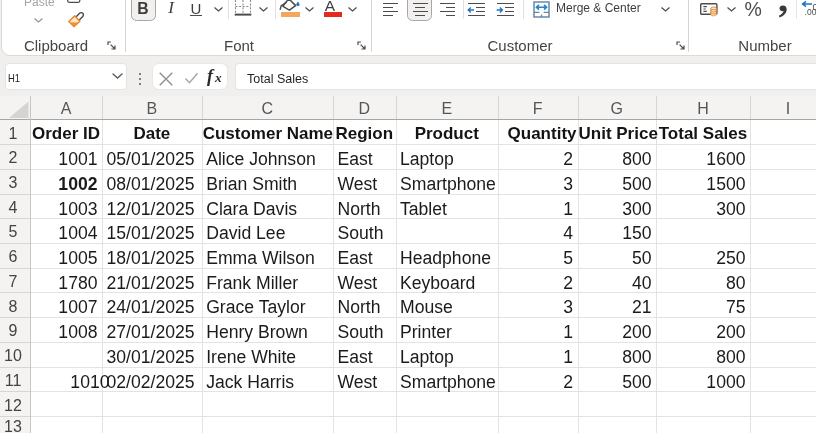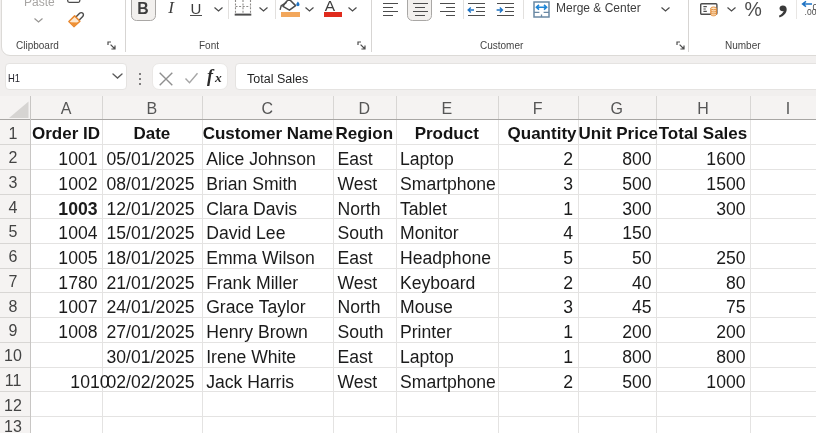--- a/index.html
+++ b/index.html
@@ -4,22 +4,22 @@
 * { margin:0; padding:0; box-sizing:border-box; }
 html,body { width:816px; height:433px; overflow:hidden; background:#fff;
   font-family:"Liberation Sans", sans-serif; }
 #stage { position:relative; width:816px; height:433px; overflow:hidden; }
 .abs { position:absolute; }
 
 #ribbon { position:absolute; left:0; top:0; width:816px; height:57px; background:#f1efee; }
 #ribboncard { position:absolute; left:1px; top:-10px; width:825px; height:66px; background:#fff;
   border:1px solid #dcdad7; border-radius:0 0 0 9px; }
 #ribbonitems { position:absolute; left:0; top:0; width:816px; height:57px; }
-.glabel { position:absolute; top:39px; height:14px; font-size:10px; color:#444;
-  line-height:14px; }
+.glabel { position:absolute; top:39px; height:14px; font-size:15px; color:#444;
+  text-align:center; line-height:14px; }
 
 #fbar { position:absolute; left:0; top:57px; width:816px; height:39px; background:#f1efee; }
 
 #grid { position:absolute; left:0; top:96px; width:816px; height:337px; background:#fff; }
 .colhdr { position:absolute; background:transparent; color:#565656; font-size:16px;
   text-align:center; }
 .corner { position:absolute; left:0; top:0; width:30px; height:23.4px; background:#f5f3f2; }
 .rowhdr { position:absolute; background:transparent; color:#434343; font-size:16px; text-align:center; }
 .cell { position:absolute; color:#1b1b1b; font-size:17.6px; white-space:nowrap;
   padding:0 4.5px; }
@@ -255,41 +255,40 @@
 <div class="cell hd" style="left:577.50px;top:26.40px;width:78.50px;height:24.72px;line-height:24.72px;text-align:center;">Unit Price</div>
 <div class="cell hd" style="left:656.00px;top:26.40px;width:94.00px;height:24.72px;line-height:24.72px;text-align:center;">Total Sales</div>
 <div class="cell" style="left:30.00px;top:51.12px;width:72.00px;height:24.72px;line-height:24.72px;text-align:right;">1001</div>
 <div class="cell" style="left:102.00px;top:51.12px;width:99.70px;height:24.72px;line-height:24.72px;text-align:left;">05/01/2025</div>
 <div class="cell" style="left:201.70px;top:51.12px;width:131.30px;height:24.72px;line-height:24.72px;text-align:left;">Alice Johnson</div>
 <div class="cell" style="left:333.00px;top:51.12px;width:62.50px;height:24.72px;line-height:24.72px;text-align:left;">East</div>
 <div class="cell" style="left:395.50px;top:51.12px;width:102.50px;height:24.72px;line-height:24.72px;text-align:left;">Laptop</div>
 <div class="cell" style="left:498.00px;top:51.12px;width:79.50px;height:24.72px;line-height:24.72px;text-align:right;">2</div>
 <div class="cell" style="left:577.50px;top:51.12px;width:78.50px;height:24.72px;line-height:24.72px;text-align:right;">800</div>
 <div class="cell" style="left:656.00px;top:51.12px;width:94.00px;height:24.72px;line-height:24.72px;text-align:right;">1600</div>
-<div class="cell" style="left:30.00px;top:75.84px;width:72.00px;height:24.72px;line-height:24.72px;text-align:right;">1002</div>
+<div class="cell" style="left:30.00px;top:75.84px;width:72.00px;height:24.72px;line-height:24.72px;text-align:right;font-weight:bold;">1002</div>
 <div class="cell" style="left:102.00px;top:75.84px;width:99.70px;height:24.72px;line-height:24.72px;text-align:left;">08/01/2025</div>
 <div class="cell" style="left:201.70px;top:75.84px;width:131.30px;height:24.72px;line-height:24.72px;text-align:left;">Brian Smith</div>
 <div class="cell" style="left:333.00px;top:75.84px;width:62.50px;height:24.72px;line-height:24.72px;text-align:left;">West</div>
 <div class="cell" style="left:395.50px;top:75.84px;width:102.50px;height:24.72px;line-height:24.72px;text-align:left;">Smartphone</div>
 <div class="cell" style="left:498.00px;top:75.84px;width:79.50px;height:24.72px;line-height:24.72px;text-align:right;">3</div>
 <div class="cell" style="left:577.50px;top:75.84px;width:78.50px;height:24.72px;line-height:24.72px;text-align:right;">500</div>
 <div class="cell" style="left:656.00px;top:75.84px;width:94.00px;height:24.72px;line-height:24.72px;text-align:right;">1500</div>
-<div class="cell" style="left:30.00px;top:100.56px;width:72.00px;height:24.72px;line-height:24.72px;text-align:right;font-weight:bold;">1003</div>
+<div class="cell" style="left:30.00px;top:100.56px;width:72.00px;height:24.72px;line-height:24.72px;text-align:right;">1003</div>
 <div class="cell" style="left:102.00px;top:100.56px;width:99.70px;height:24.72px;line-height:24.72px;text-align:left;">12/01/2025</div>
 <div class="cell" style="left:201.70px;top:100.56px;width:131.30px;height:24.72px;line-height:24.72px;text-align:left;">Clara Davis</div>
 <div class="cell" style="left:333.00px;top:100.56px;width:62.50px;height:24.72px;line-height:24.72px;text-align:left;">North</div>
 <div class="cell" style="left:395.50px;top:100.56px;width:102.50px;height:24.72px;line-height:24.72px;text-align:left;">Tablet</div>
 <div class="cell" style="left:498.00px;top:100.56px;width:79.50px;height:24.72px;line-height:24.72px;text-align:right;">1</div>
 <div class="cell" style="left:577.50px;top:100.56px;width:78.50px;height:24.72px;line-height:24.72px;text-align:right;">300</div>
 <div class="cell" style="left:656.00px;top:100.56px;width:94.00px;height:24.72px;line-height:24.72px;text-align:right;">300</div>
 <div class="cell" style="left:30.00px;top:125.28px;width:72.00px;height:24.72px;line-height:24.72px;text-align:right;">1004</div>
 <div class="cell" style="left:102.00px;top:125.28px;width:99.70px;height:24.72px;line-height:24.72px;text-align:left;">15/01/2025</div>
 <div class="cell" style="left:201.70px;top:125.28px;width:131.30px;height:24.72px;line-height:24.72px;text-align:left;">David Lee</div>
 <div class="cell" style="left:333.00px;top:125.28px;width:62.50px;height:24.72px;line-height:24.72px;text-align:left;">South</div>
-<div class="cell" style="left:395.50px;top:125.28px;width:102.50px;height:24.72px;line-height:24.72px;text-align:left;">Monitor</div>
 <div class="cell" style="left:498.00px;top:125.28px;width:79.50px;height:24.72px;line-height:24.72px;text-align:right;">4</div>
 <div class="cell" style="left:577.50px;top:125.28px;width:78.50px;height:24.72px;line-height:24.72px;text-align:right;">150</div>
 <div class="cell" style="left:30.00px;top:150.00px;width:72.00px;height:24.72px;line-height:24.72px;text-align:right;">1005</div>
 <div class="cell" style="left:102.00px;top:150.00px;width:99.70px;height:24.72px;line-height:24.72px;text-align:left;">18/01/2025</div>
 <div class="cell" style="left:201.70px;top:150.00px;width:131.30px;height:24.72px;line-height:24.72px;text-align:left;">Emma Wilson</div>
 <div class="cell" style="left:333.00px;top:150.00px;width:62.50px;height:24.72px;line-height:24.72px;text-align:left;">East</div>
 <div class="cell" style="left:395.50px;top:150.00px;width:102.50px;height:24.72px;line-height:24.72px;text-align:left;">Headphone</div>
 <div class="cell" style="left:498.00px;top:150.00px;width:79.50px;height:24.72px;line-height:24.72px;text-align:right;">5</div>
 <div class="cell" style="left:577.50px;top:150.00px;width:78.50px;height:24.72px;line-height:24.72px;text-align:right;">50</div>
 <div class="cell" style="left:656.00px;top:150.00px;width:94.00px;height:24.72px;line-height:24.72px;text-align:right;">250</div>
@@ -300,21 +299,21 @@
 <div class="cell" style="left:395.50px;top:174.72px;width:102.50px;height:24.72px;line-height:24.72px;text-align:left;">Keyboard</div>
 <div class="cell" style="left:498.00px;top:174.72px;width:79.50px;height:24.72px;line-height:24.72px;text-align:right;">2</div>
 <div class="cell" style="left:577.50px;top:174.72px;width:78.50px;height:24.72px;line-height:24.72px;text-align:right;">40</div>
 <div class="cell" style="left:656.00px;top:174.72px;width:94.00px;height:24.72px;line-height:24.72px;text-align:right;">80</div>
 <div class="cell" style="left:30.00px;top:199.44px;width:72.00px;height:24.72px;line-height:24.72px;text-align:right;">1007</div>
 <div class="cell" style="left:102.00px;top:199.44px;width:99.70px;height:24.72px;line-height:24.72px;text-align:left;">24/01/2025</div>
 <div class="cell" style="left:201.70px;top:199.44px;width:131.30px;height:24.72px;line-height:24.72px;text-align:left;">Grace Taylor</div>
 <div class="cell" style="left:333.00px;top:199.44px;width:62.50px;height:24.72px;line-height:24.72px;text-align:left;">North</div>
 <div class="cell" style="left:395.50px;top:199.44px;width:102.50px;height:24.72px;line-height:24.72px;text-align:left;">Mouse</div>
 <div class="cell" style="left:498.00px;top:199.44px;width:79.50px;height:24.72px;line-height:24.72px;text-align:right;">3</div>
-<div class="cell" style="left:577.50px;top:199.44px;width:78.50px;height:24.72px;line-height:24.72px;text-align:right;">45</div>
+<div class="cell" style="left:577.50px;top:199.44px;width:78.50px;height:24.72px;line-height:24.72px;text-align:right;">21</div>
 <div class="cell" style="left:656.00px;top:199.44px;width:94.00px;height:24.72px;line-height:24.72px;text-align:right;">75</div>
 <div class="cell" style="left:30.00px;top:224.16px;width:72.00px;height:24.72px;line-height:24.72px;text-align:right;">1008</div>
 <div class="cell" style="left:102.00px;top:224.16px;width:99.70px;height:24.72px;line-height:24.72px;text-align:left;">27/01/2025</div>
 <div class="cell" style="left:201.70px;top:224.16px;width:131.30px;height:24.72px;line-height:24.72px;text-align:left;">Henry Brown</div>
 <div class="cell" style="left:333.00px;top:224.16px;width:62.50px;height:24.72px;line-height:24.72px;text-align:left;">South</div>
 <div class="cell" style="left:395.50px;top:224.16px;width:102.50px;height:24.72px;line-height:24.72px;text-align:left;">Printer</div>
 <div class="cell" style="left:498.00px;top:224.16px;width:79.50px;height:24.72px;line-height:24.72px;text-align:right;">1</div>
 <div class="cell" style="left:577.50px;top:224.16px;width:78.50px;height:24.72px;line-height:24.72px;text-align:right;">200</div>
 <div class="cell" style="left:656.00px;top:224.16px;width:94.00px;height:24.72px;line-height:24.72px;text-align:right;">200</div>
 <div class="cell" style="left:102.00px;top:248.88px;width:99.70px;height:24.72px;line-height:24.72px;text-align:left;">30/01/2025</div>

